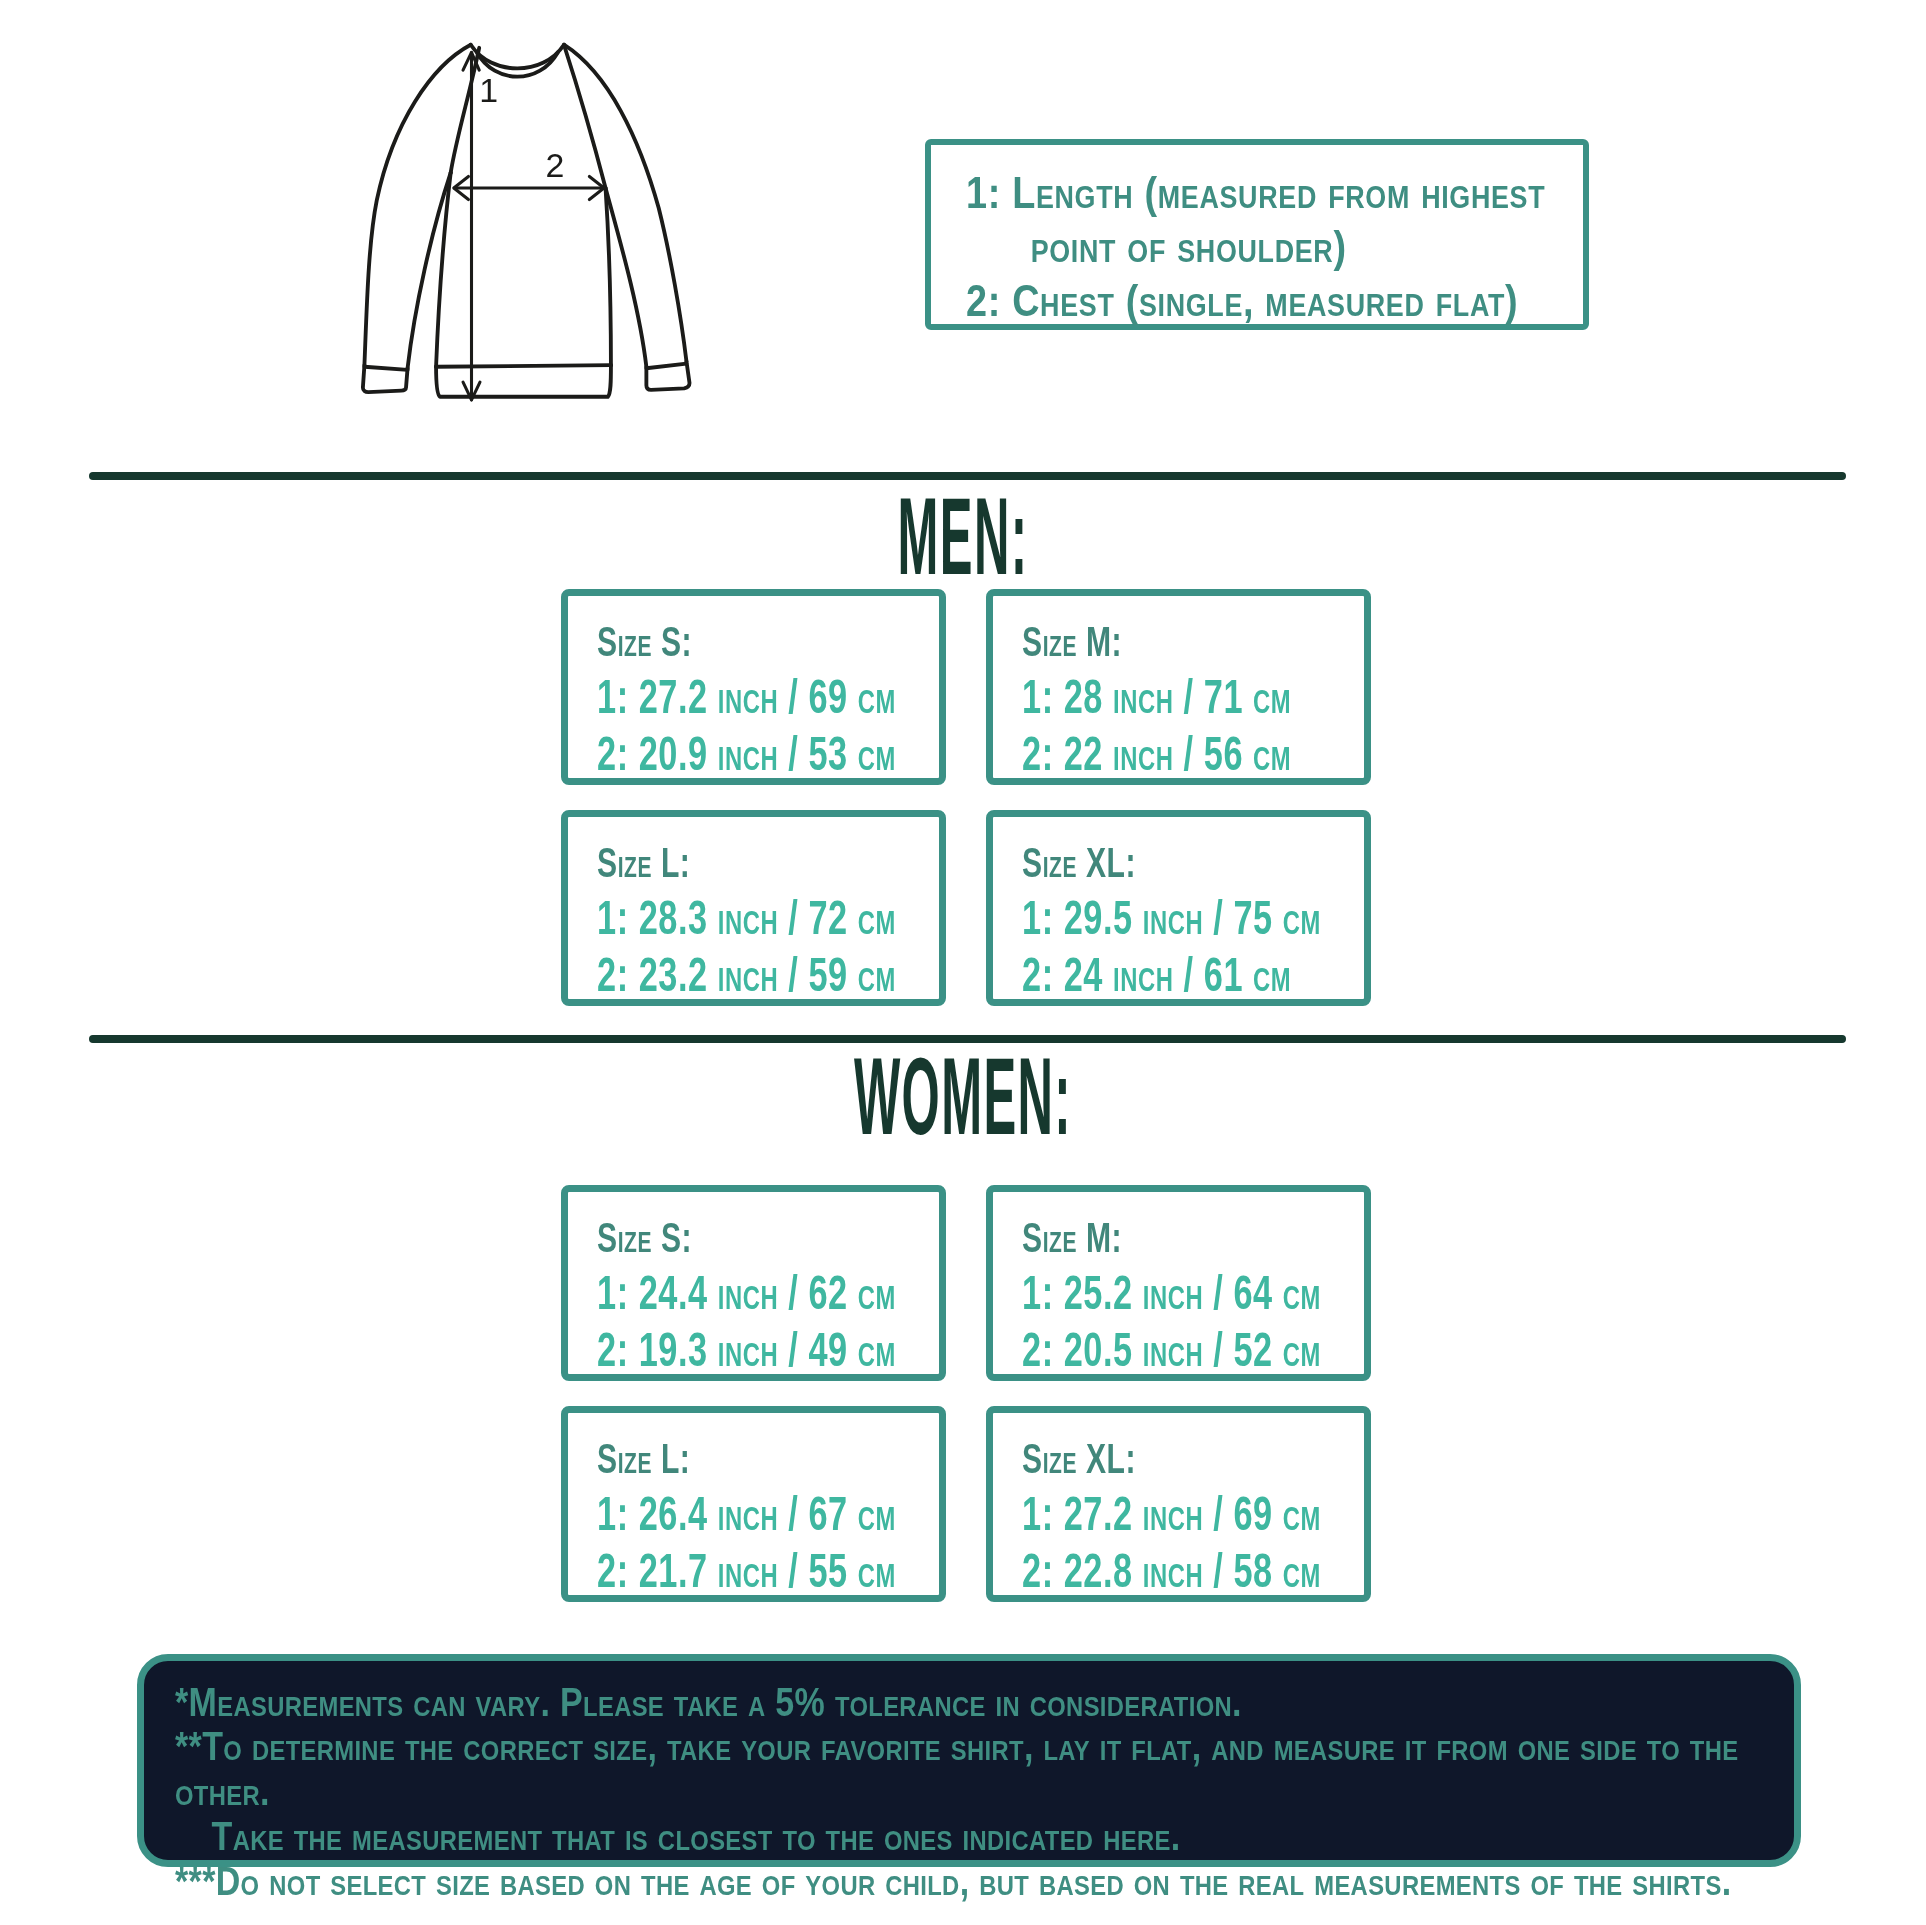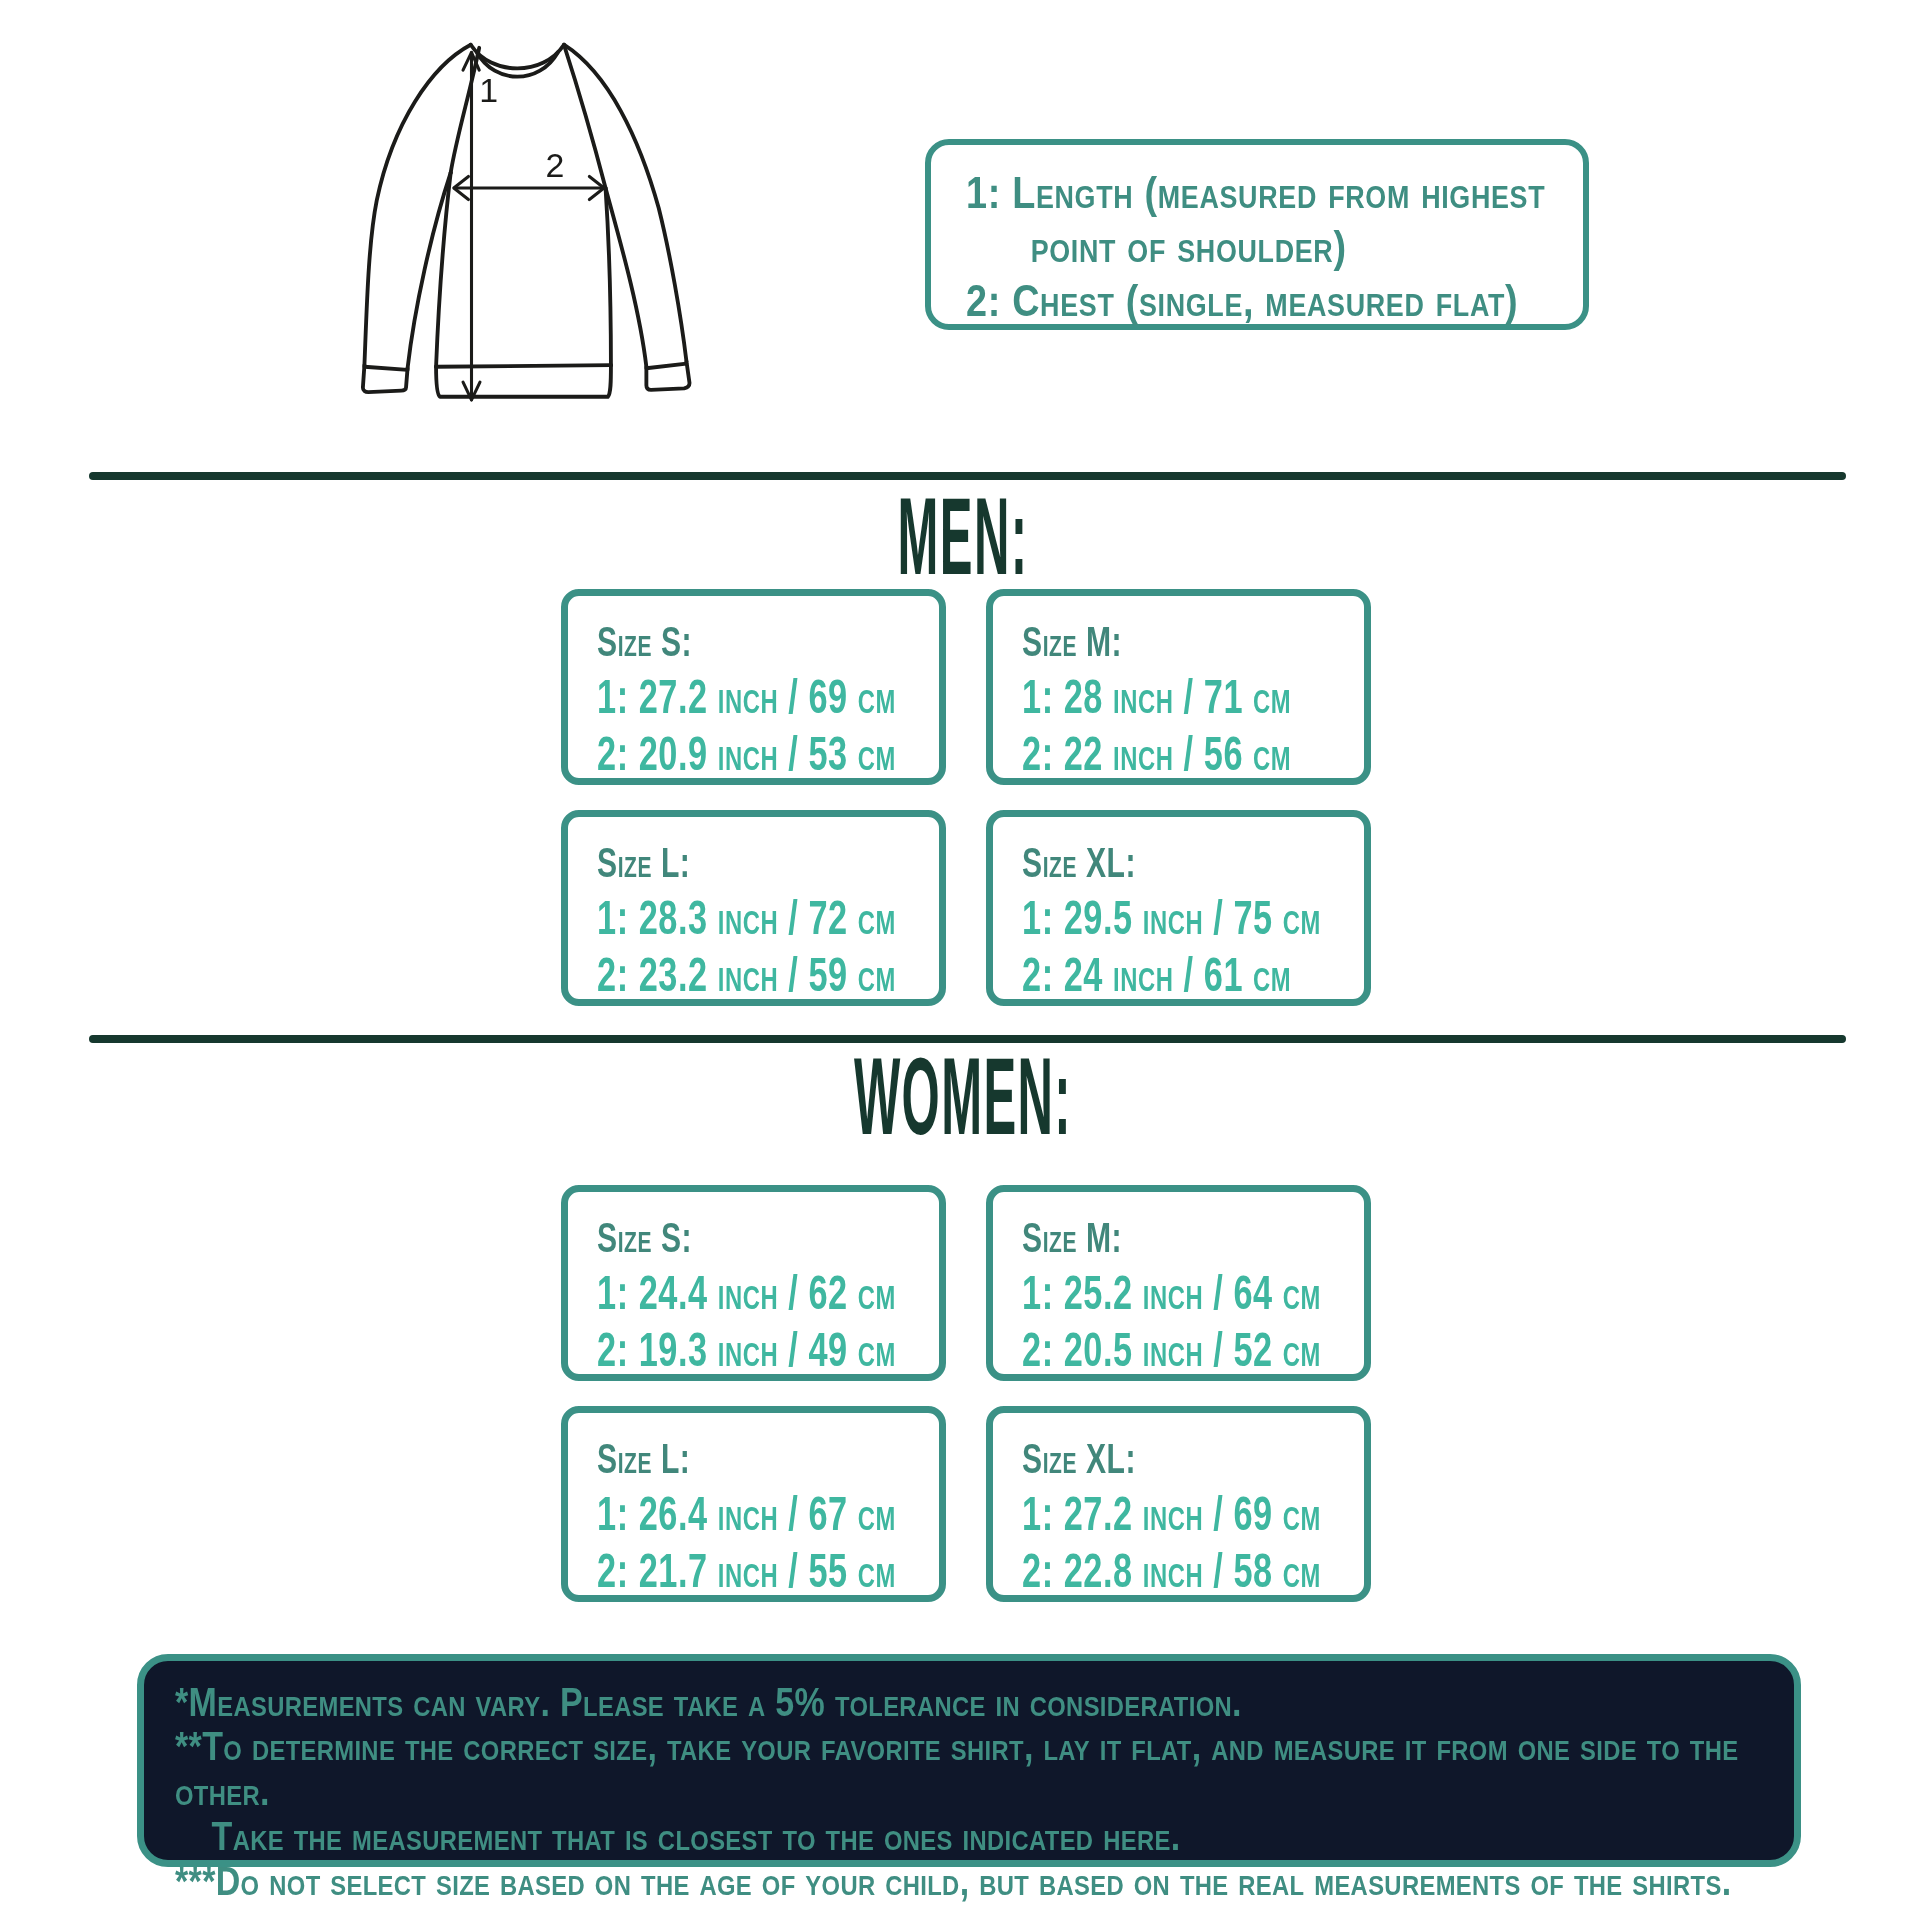--- a/index.html
+++ b/index.html
@@ -18,21 +18,21 @@
     width:1926px;height:1926px;
     background:#ffffff;
     overflow:hidden;
     font-weight:700;
   }
   
   .shirt-svg{position:absolute;left:339px;top:19px;width:416px;height:432px;}
   
   .legend-box{
     position:absolute;left:925px;top:139px;width:664px;height:191px;
-    border:6.2px solid var(--teal-border);border-radius:24px;background:#fff;
+    border:6.2px solid var(--teal-border);border-radius:6px;background:#fff;
   }
   .legend-inner{
     margin:21px 0 0 35px;width:724px;
     transform:scaleX(.84);transform-origin:0 0;
     font-variant:small-caps;letter-spacing:0.8px;
     color:var(--teal-text);font-size:45px;line-height:1.2;
   }
   .legend-line.indent{padding-left:77px;}
   
   .divider{
@@ -52,21 +52,21 @@
   
   .size-grid{
     position:absolute;left:561px;
     display:grid;grid-template-columns:385px 385px;
     column-gap:40px;row-gap:25px;
   }
   .size-grid.men{top:589px;}
   .size-grid.women{top:1185px;}
   .card{
     width:385px;height:196px;background:#fff;
-    border:7px solid var(--teal-border);border-radius:18px;
+    border:7px solid var(--teal-border);border-radius:8px;
     overflow:hidden;
   }
   .card-inner{
     margin:18.5px 0 0 29px;width:493px;
     transform:scaleX(.7);transform-origin:0 0;
     font-variant:small-caps;letter-spacing:0.8px;
   }
   .card-title{font-size:43px;line-height:1.25;color:var(--title-teal);}
   .card-line{font-size:49px;line-height:1.16;color:var(--value-teal);}
   

